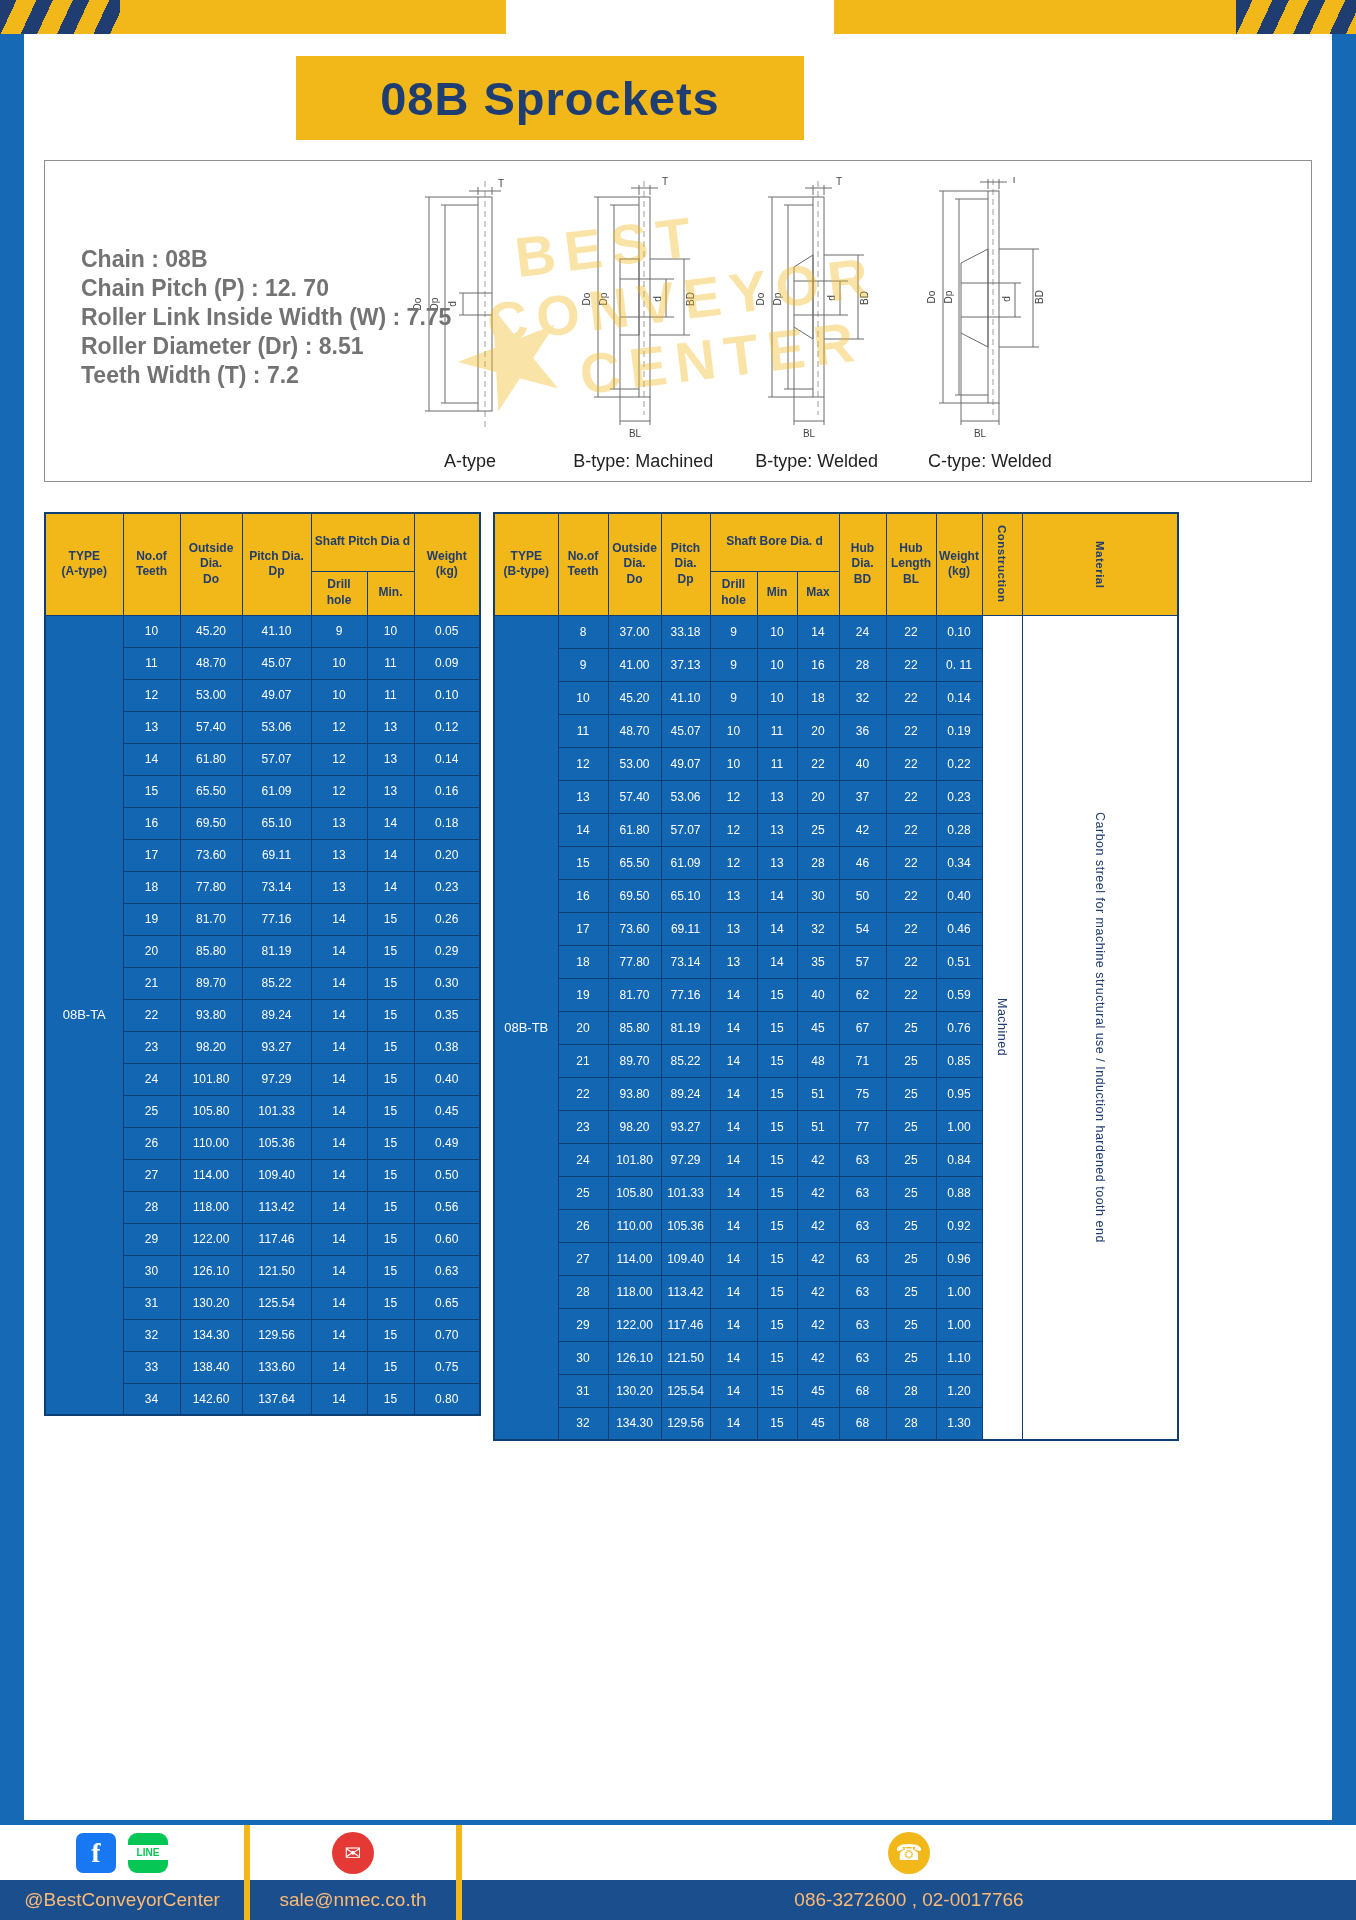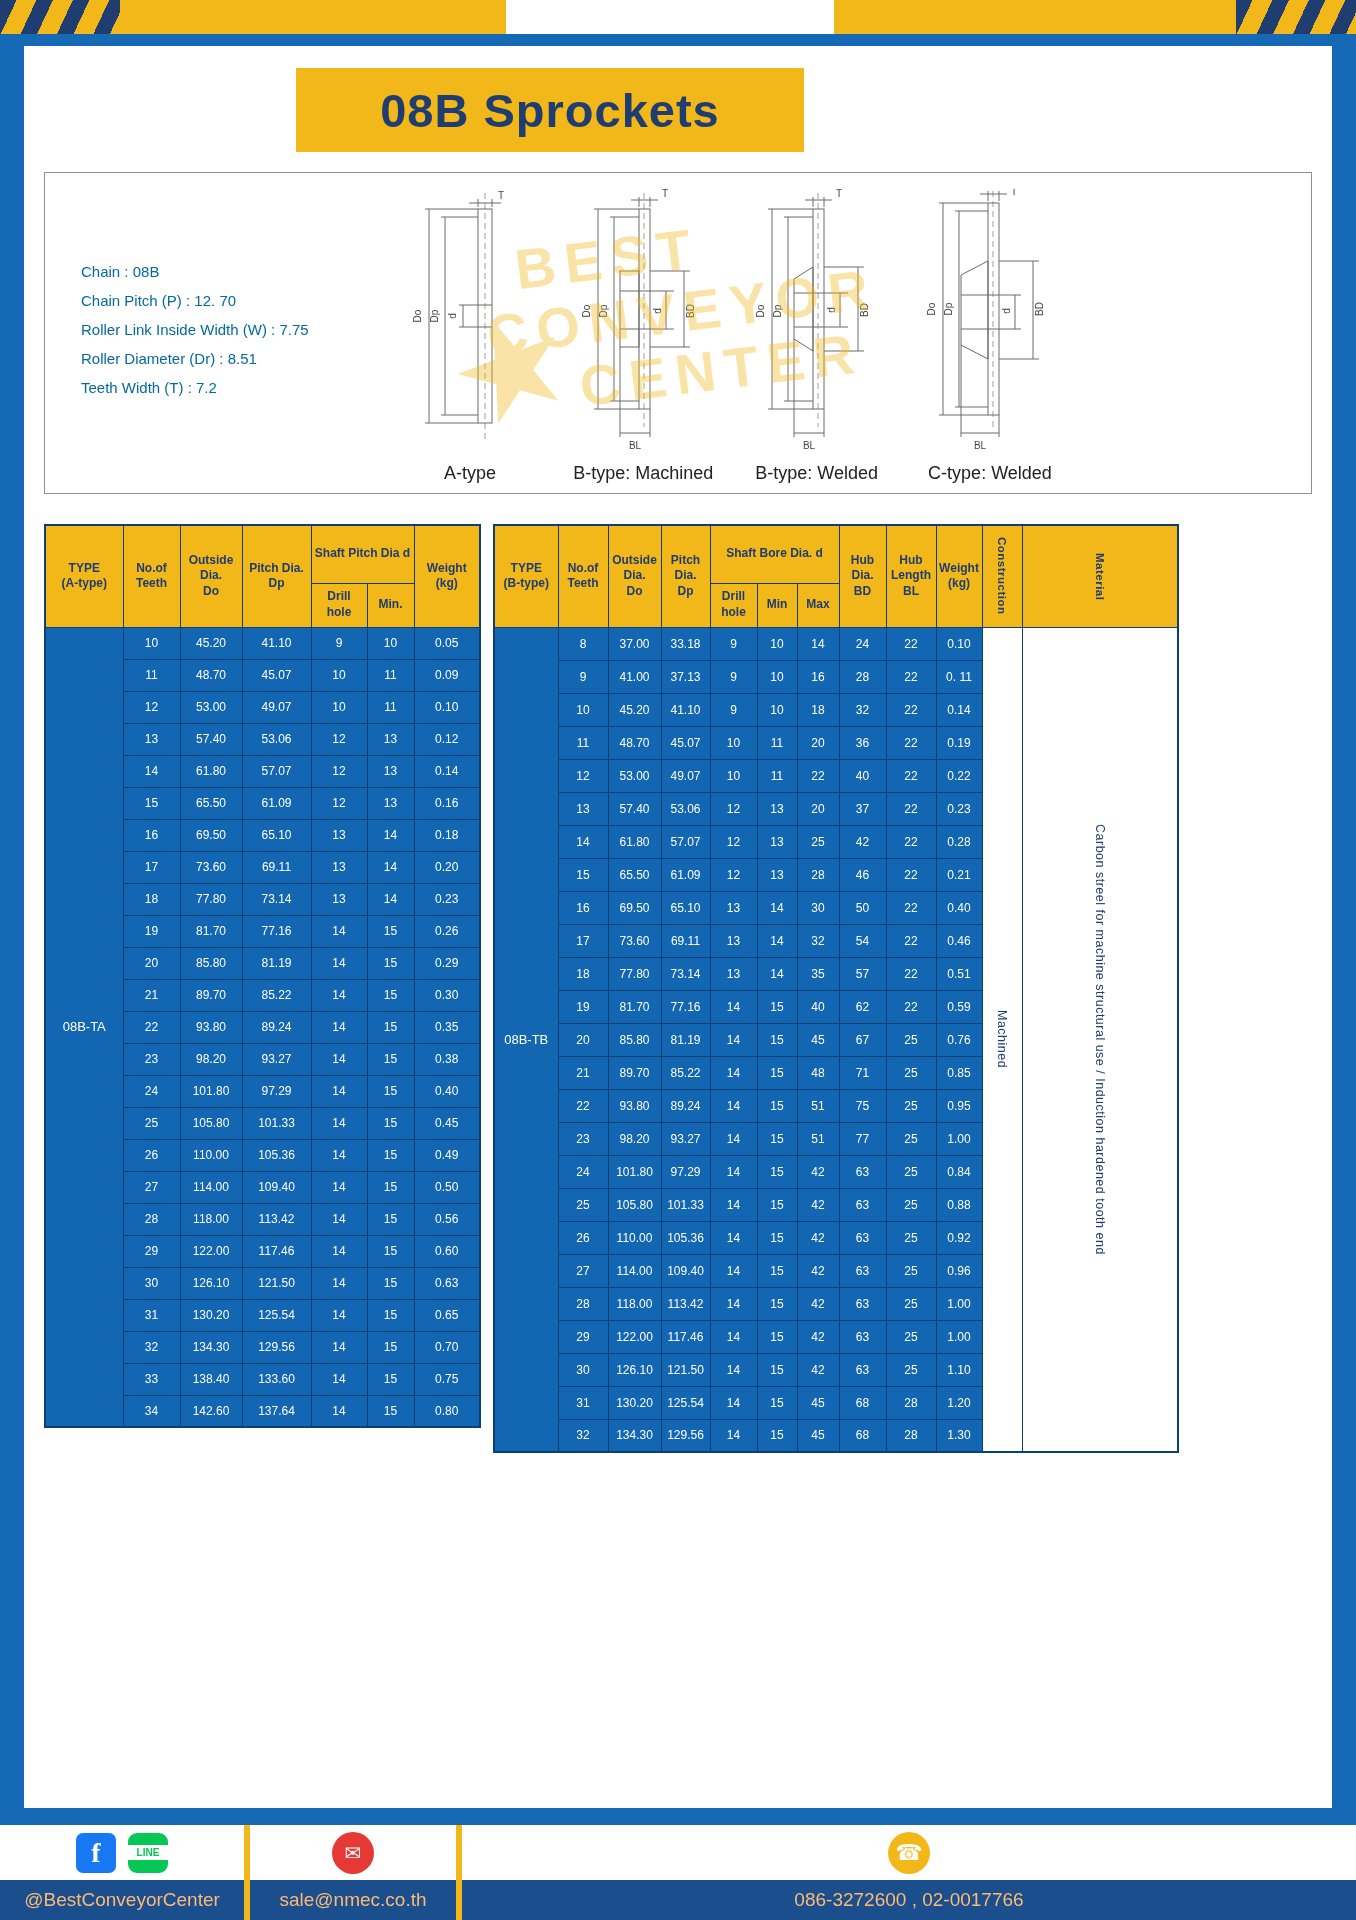--- a/index.html
+++ b/index.html
@@ -12,32 +12,32 @@
   }
 
   
   .top-strip { height: 34px; display: flex; flex: 0 0 auto; }
   .hz { width: 120px; background: repeating-linear-gradient(115deg, #1f3d70 0 15px, #f2b718 15px 33px); }
   .ty-left  { width: 386px; background: #f2b718; }
   .ty-right { width: 402px; background: #f2b718; }
   .tw { flex: 1; background: #ffffff; }
 
   
-  .content { flex: 1; margin: 12px 24px; background: #ffffff; position: relative; overflow: hidden; }
+  .content { flex: 1; margin: 0 24px; background: #ffffff; position: relative; overflow: hidden; }
 
   .title-banner {
     width: 508px; height: 84px; margin: 22px 0 0 272px;
     background: #f2b718; display: flex; align-items: center; justify-content: center;
   }
   .title-banner h1 { margin: 0; font-size: 47px; font-weight: bold; color: #1f3d70; letter-spacing: 1px; }
 
   
   .diagram-box { margin: 20px 20px 0; height: 322px; border: 1px solid #8f8f8f; position: relative; background: #fff; }
   .specs { position: absolute; left: 36px; top: 84px; z-index: 2; }
-  .spec-line { font-size: 15px; font-weight: normal; color: #0369a1; line-height: 29px; white-space: nowrap; }
+  .spec-line { font-size: 23px; font-weight: bold; color: #737373; line-height: 29px; white-space: nowrap; }
 
   .watermark {
     position: absolute; left: 415px; top: 48px; z-index: 3;
     transform: rotate(-7deg); color: #f2b718; opacity: 0.38;
     font-weight: bold; pointer-events: none; line-height: 62px;
   }
   .watermark .wm { font-size: 56px; letter-spacing: 9px; white-space: nowrap; }
   .wm-1 { margin-left: 62px; } .wm-2 { margin-left: 26px; } .wm-3 { margin-left: 112px; }
   .wm-star { position: absolute; left: -8px; top: 96px; font-size: 120px; transform: rotate(-14deg); }
 
@@ -622,21 +622,21 @@
             </tr>
             <tr>
               <td>15</td>
               <td>65.50</td>
               <td>61.09</td>
               <td>12</td>
               <td>13</td>
               <td>28</td>
               <td>46</td>
               <td>22</td>
-              <td>0.21</td>
+              <td>0.34</td>
             </tr>
             <tr>
               <td>16</td>
               <td>69.50</td>
               <td>65.10</td>
               <td>13</td>
               <td>14</td>
               <td>30</td>
               <td>50</td>
               <td>22</td>

